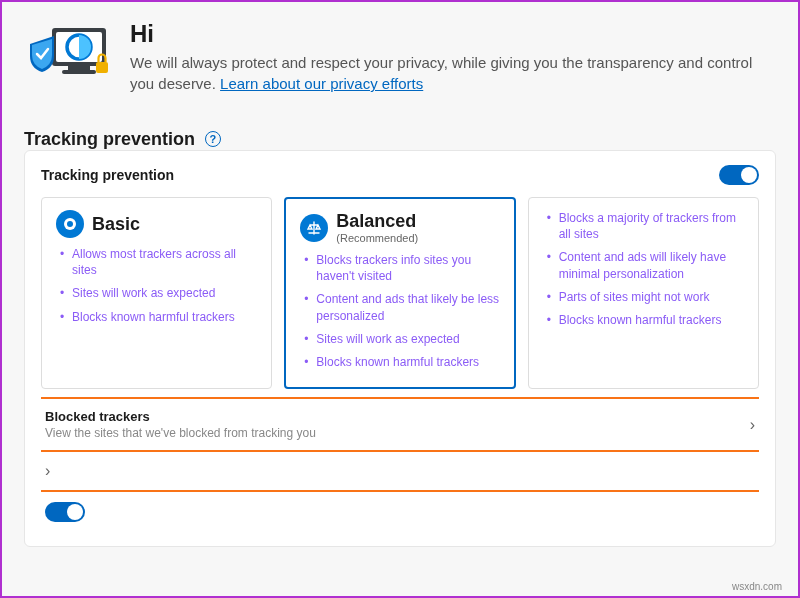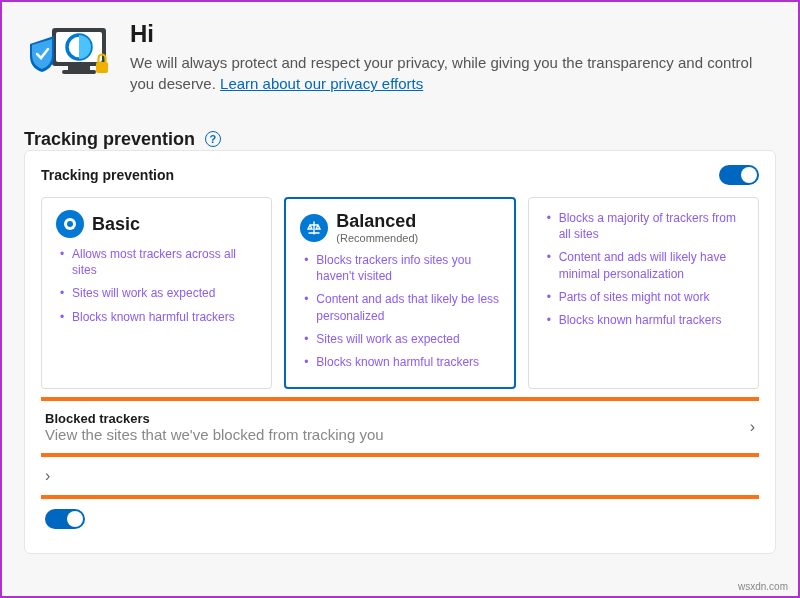--- a/index.html
+++ b/index.html
@@ -21,25 +21,25 @@
 .levels { display: grid; grid-template-columns: 1fr 1fr 1fr; gap: 12px; margin-bottom: 8px; }
 .level { border: 1px solid #ddd; border-radius: 4px; padding: 12px 14px 10px; cursor: pointer; }
 .level.selected { border: 2.5px solid #0067c0; }
 .level-head { display: flex; align-items: center; gap: 8px; margin-bottom: 8px; }
 .level-icon { width: 28px; height: 28px; border-radius: 50%; background: #0078d4; display: flex; align-items: center; justify-content: center; flex-shrink: 0; }
 .level h3 { font-size: 18px; font-weight: 600; }
 .level .sub { font-size: 11px; color: #666; }
 .level ul { list-style: none; padding-left: 4px; }
 .level li { font-size: 12px; color: #8b5cf6; line-height: 1.35; padding-left: 12px; position: relative; margin-bottom: 7px; }
 .level li::before { content: "•"; position: absolute; left: 0; }
-.row { border-top: 4px solid #f97316; padding: 10px 4px; display: flex; justify-content: space-between; align-items: center; }
+.row { border-top: 2px solid #f97316; padding: 10px 4px; display: flex; justify-content: space-between; align-items: center; }
 .row-l strong { font-size: 13px; font-weight: 600; display: block; }
-.row-l span { font-size: 15px; color: #888; }
+.row-l span { font-size: 12px; color: #888; }
 .chevron { color: #666; font-size: 16px; }
-.watermark { position: absolute; right: 10px; bottom: 4px; font-size: 10px; color: #888; }
+.watermark { position: absolute; right: 16px; bottom: 4px; font-size: 10px; color: #888; }
 </style>
 </head>
 <body>
 
 <div class="page">
   <div class="hero">
     <div class="hero-icon">
       <svg viewBox="0 0 90 70" width="90" height="70">
         <rect x="28" y="8" width="54" height="38" rx="3" fill="#3a3f44"></rect>
         <rect x="32" y="12" width="46" height="30" rx="2" fill="#fff"></rect>

